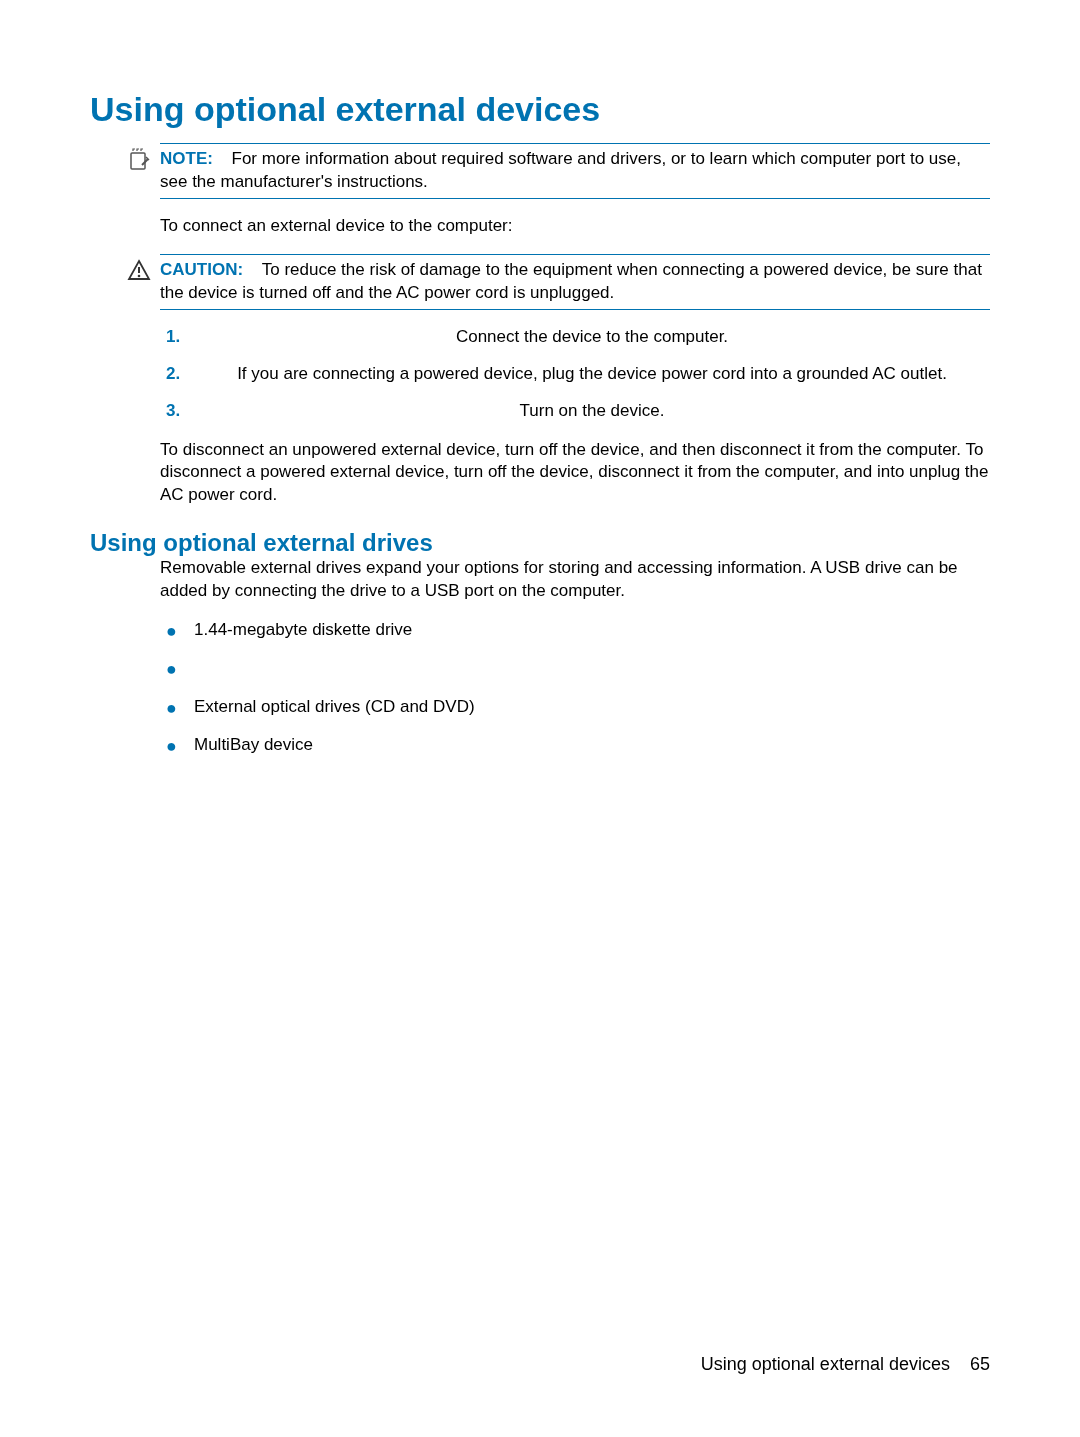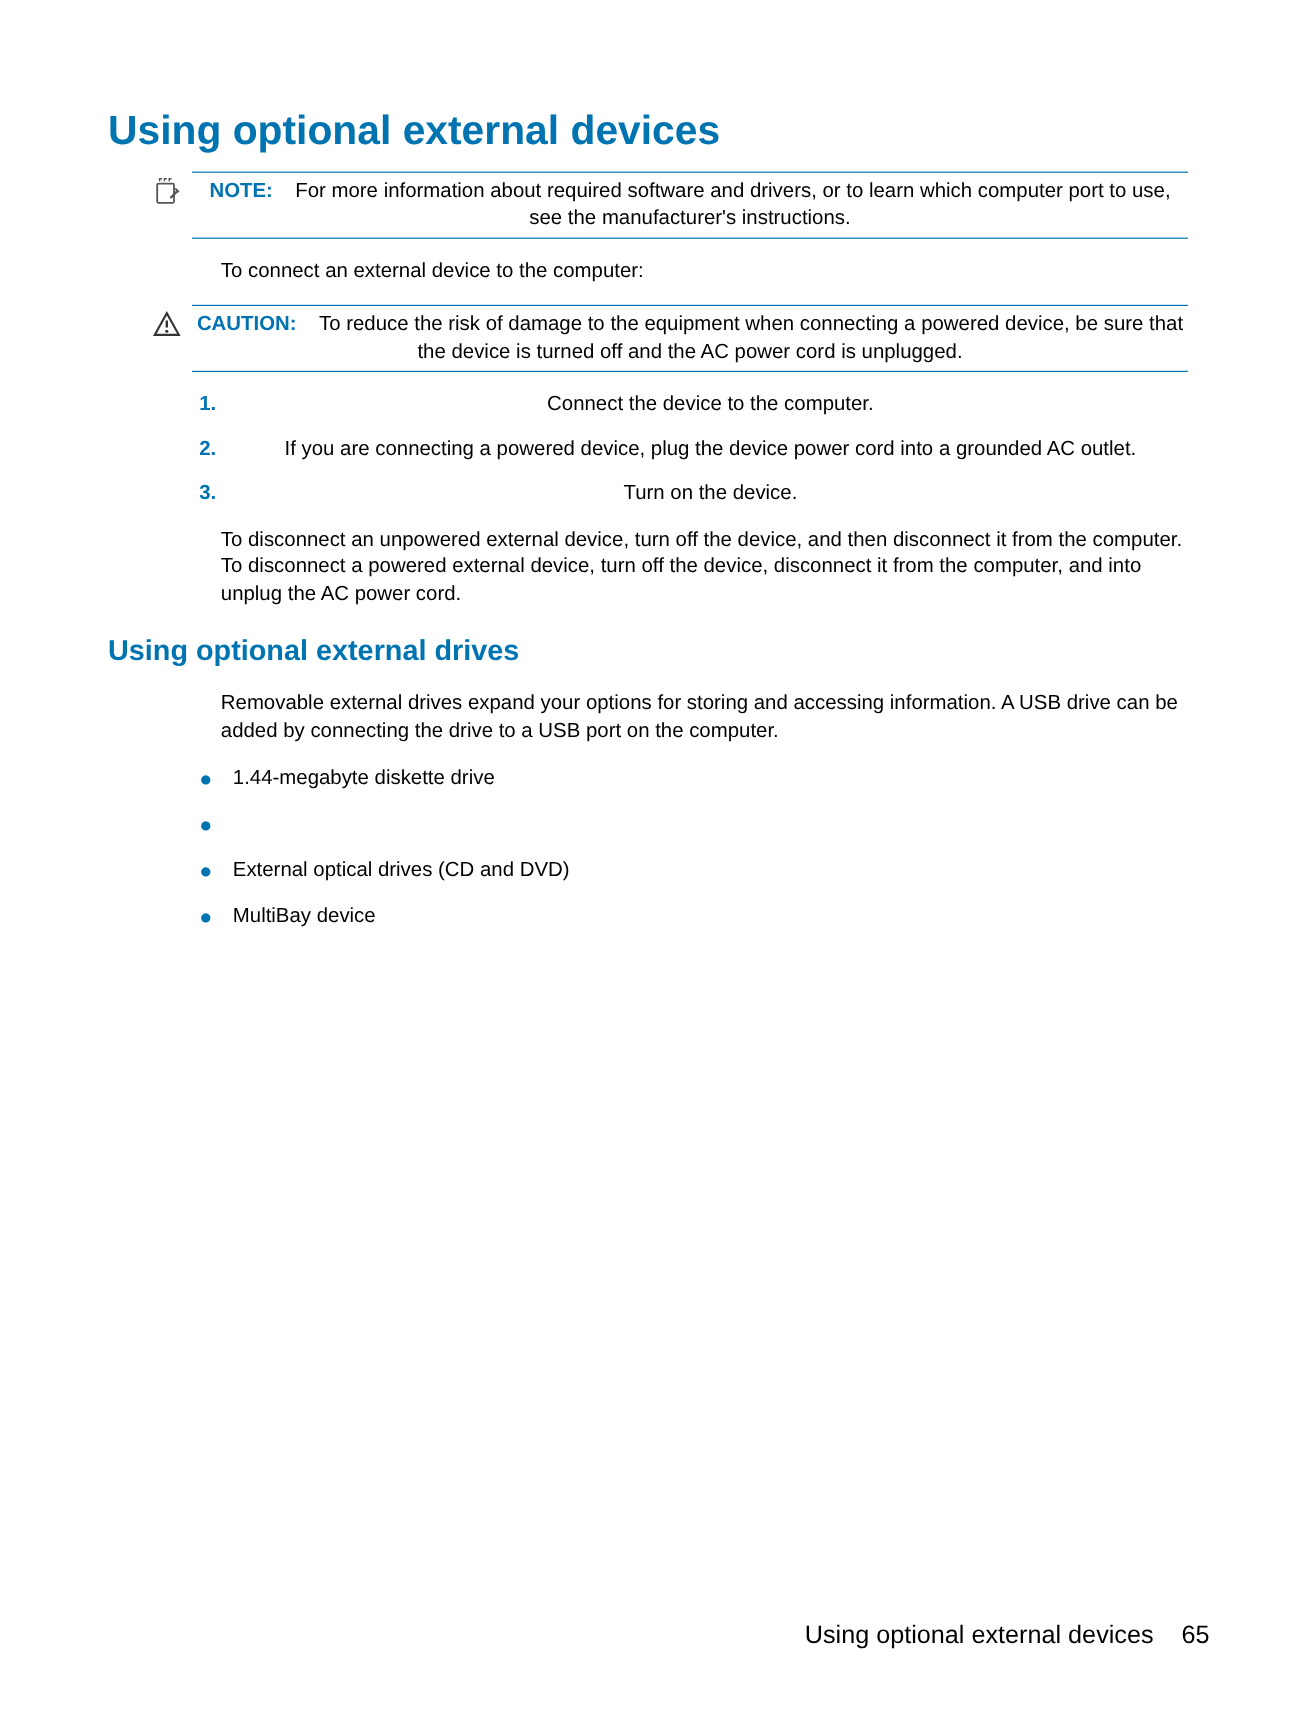--- a/index.html
+++ b/index.html
@@ -26,21 +26,20 @@
     }
     .content-body {
       padding-left: 70px;
     }
     .callout {
       border-top: 1px solid #0073b1;
       border-bottom: 1px solid #0073b1;
       padding: 4px 0;
       margin-bottom: 16px;
       position: relative;
-      text-align: center;
     }
     .callout-icon {
       position: absolute;
       left: -34px;
       top: 2px;
       width: 26px;
       height: 26px;
       display: flex;
       align-items: center;
       justify-content: center;
@@ -51,21 +50,20 @@
       font-size: 17px;
     }
     .callout-text {
       font-size: 17px;
       line-height: 1.35;
     }
     .paragraph {
       font-size: 17px;
       line-height: 1.35;
       margin-bottom: 16px;
-      margin-left: 24px;
     }
     .ordered-list {
       list-style: none;
       margin-bottom: 16px;
     }
     .ordered-list li {
       display: flex;
       font-size: 17px;
       line-height: 1.35;
       margin-bottom: 14px;
@@ -78,21 +76,21 @@
     }
     .list-text {
       flex: 1;
       text-align: center;
     }
     .sub-heading {
       color: #0073b1;
       font-size: 24px;
       font-weight: bold;
       margin-top: 22px;
-      margin-bottom: 18px;
+      margin-bottom: 0;
       margin-left: -70px;
       padding-left: 0;
     }
     .bullet-list {
       list-style: none;
       margin-bottom: 16px;
     }
     .bullet-list li {
       display: flex;
       align-items: flex-start;
@@ -103,22 +101,22 @@
     }
     .bullet-dot {
       color: #0073b1;
       font-size: 18px;
       min-width: 28px;
       line-height: 1.35;
     }
     .footer {
       position: absolute;
       bottom: 62px;
-      right: 72px;
-      font-size: 21px;
+      right: 90px;
+      font-size: 18px;
     }
   </style>
 </head>
 <body>
 
 <div class="page">
   <h1 class="main-heading">Using optional external devices</h1>
 
   <div class="content-body">
 

